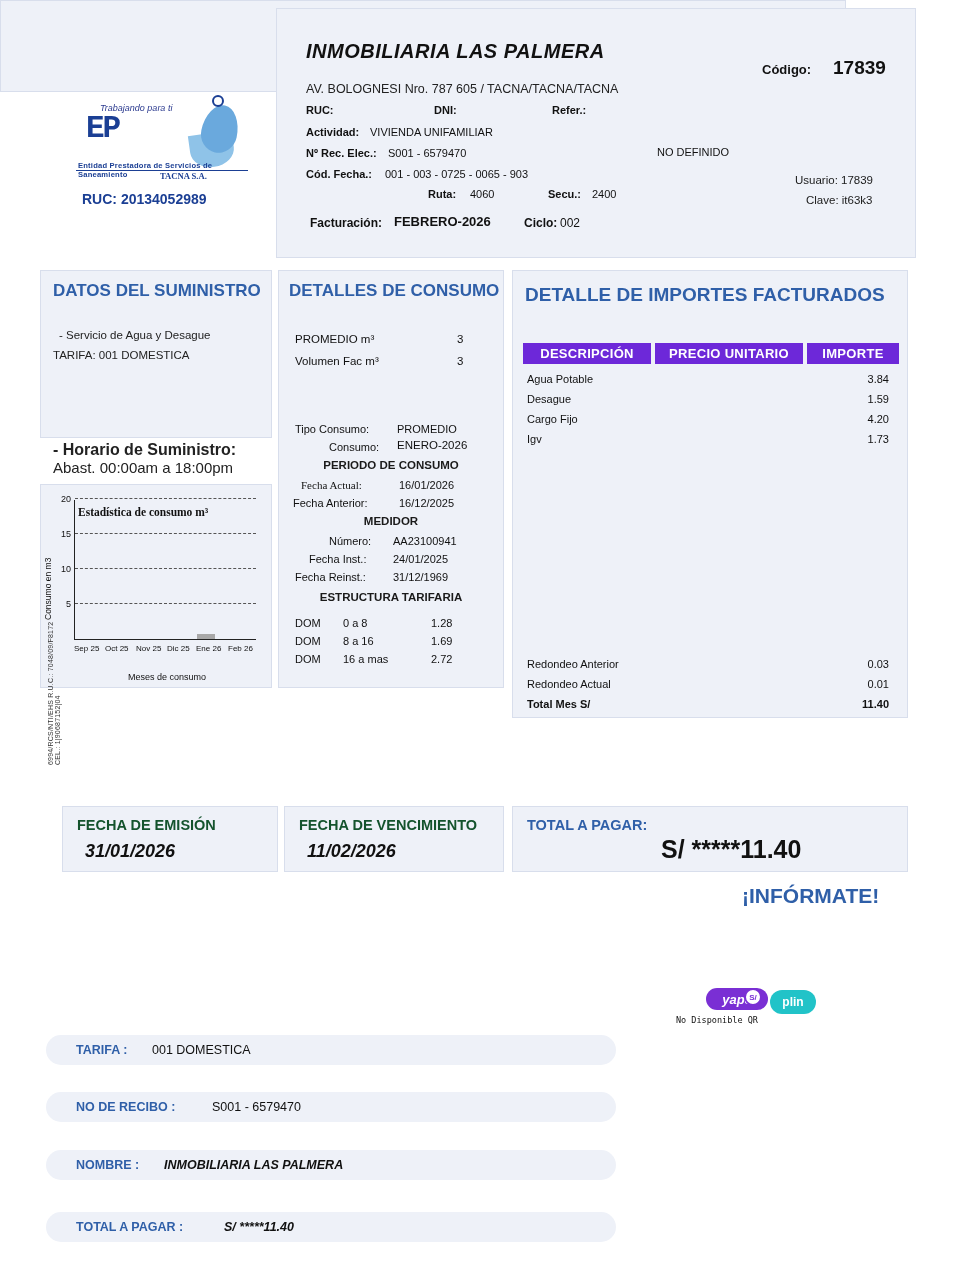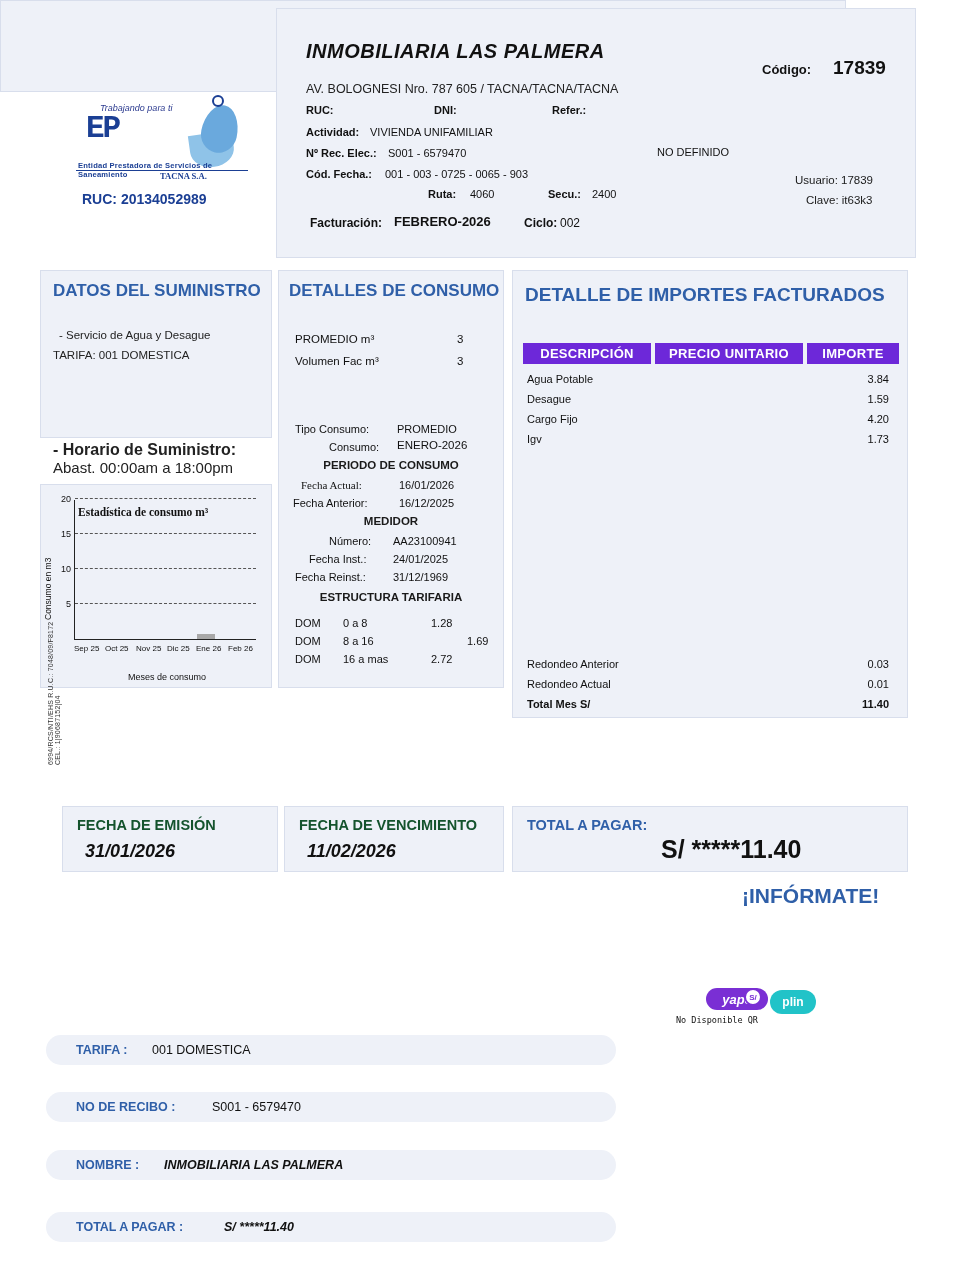--- a/index.html
+++ b/index.html
@@ -326,21 +326,21 @@
     <div class="dc" style="left:114px; top:300px;">31/12/1969</div>
 
     <div class="dc-center" style="top:320px;">ESTRUCTURA TARIFARIA</div>
 
     <div class="dc" style="left:16px; top:346px;">DOM</div>
     <div class="dc" style="left:64px; top:346px;">0 a 8</div>
     <div class="dc" style="left:152px; top:346px;">1.28</div>
 
     <div class="dc" style="left:16px; top:364px;">DOM</div>
     <div class="dc" style="left:64px; top:364px;">8 a 16</div>
-    <div class="dc" style="left:152px; top:364px;margin-left:36px;">1.69</div>
+    <div class="dc" style="left:152px; top:364px;">1.69</div>
 
     <div class="dc" style="left:16px; top:382px;">DOM</div>
     <div class="dc" style="left:64px; top:382px;">16 a mas</div>
     <div class="dc" style="left:152px; top:382px;">2.72</div>
   </div>
 
   <div class="panel" id="p-importes">
     <div class="panel-title big">DETALLE DE IMPORTES FACTURADOS</div>
 
     <div class="th" style="left:10px; width:128px;">DESCRIPCIÓN</div>

